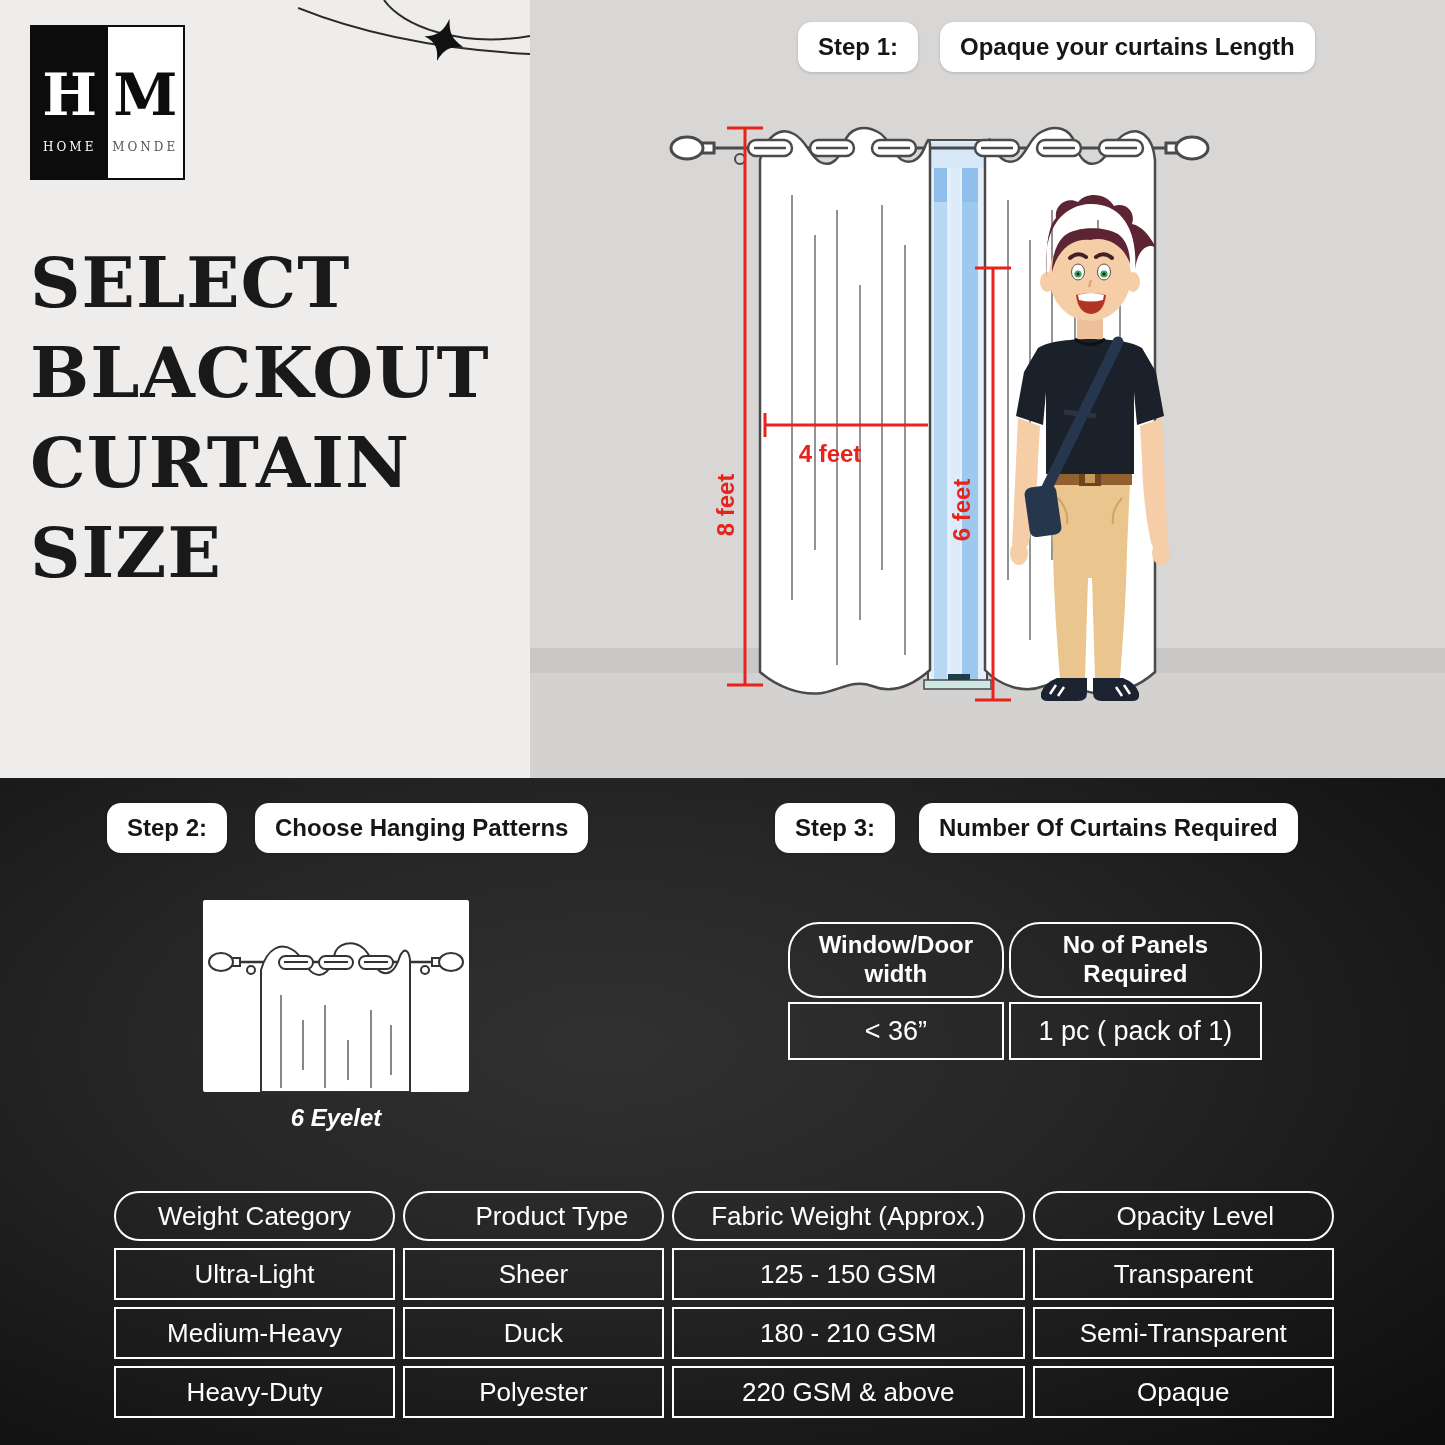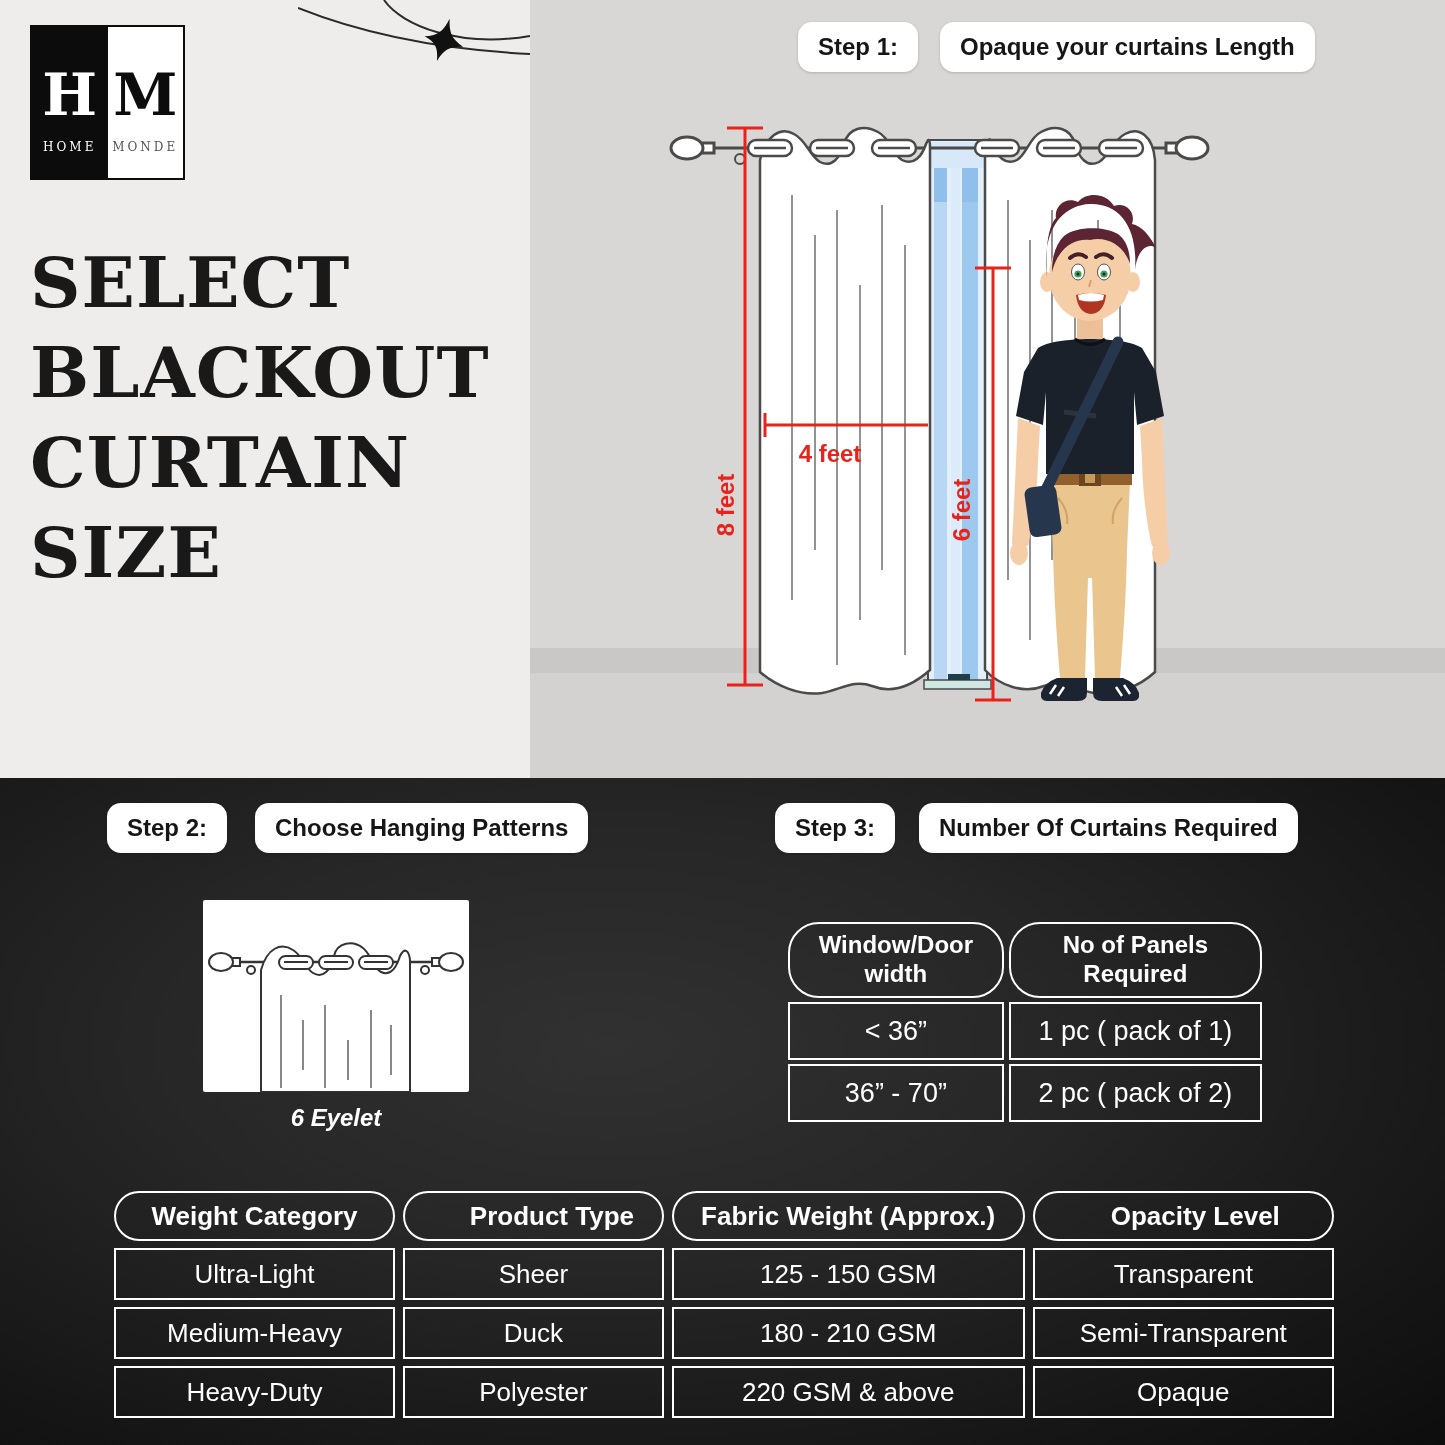--- a/index.html
+++ b/index.html
@@ -44,21 +44,21 @@
 
   table{border-collapse:separate;color:#fff;}
   th,td{border:2.5px solid #ffffff;text-align:center;vertical-align:middle;padding:0 8px;}
 
   .ptable{position:absolute;left:783px;top:140px;width:484px;border-spacing:5px 4px;}
   .ptable th{height:72px;font-size:24px;font-weight:bold;line-height:1.2;border-radius:31px;}
   .ptable td{height:54px;font-size:27px;font-weight:normal;margin-left:21px;}
   .ptable .c1{width:46%;} .ptable .c2{width:54%;}
 
   .ftable{position:absolute;left:106px;top:406px;width:1236px;border-spacing:8px 7px;}
-  .ftable th{height:46px;font-size:26px;font-weight:bold;border-radius:25px;}
+  .ftable th{height:46px;font-size:26px;font-weight:normal;border-radius:25px;}
   .ftable td{height:48px;font-size:26px;font-weight:normal;}
   .ftable .fc1{width:23.5%;} .ftable .fc2{width:21.8%;padding-left:45px;} .ftable .fc3{width:29.5%;} .ftable .fc4{width:25.2%;padding-left:32px;}
 </style>
 </head>
 <body>
 
 <div class="canvas">
 
   <div class="top">
     <div class="panel-left">
@@ -289,24 +289,20 @@
     <table class="ptable">
       <tbody>
           <tr>
         <th class="c1">Window/Door width</th>
         <th class="c2">No of Panels Required</th>
       </tr>
       <tr>
         <td>&lt; 36”</td>
         <td>1 pc ( pack of 1)</td>
       </tr>
-      <tr>
-        <td>36” - 70”</td>
-        <td>2 pc ( pack of 2)</td>
-      </tr>
     </tbody>
       </table>
 
     <table class="ftable">
       <tbody>
           <tr>
         <th class="fc1">Weight Category</th>
         <th class="fc2">Product Type</th>
         <th class="fc3">Fabric Weight (Approx.)</th>
         <th class="fc4">Opacity Level</th>

